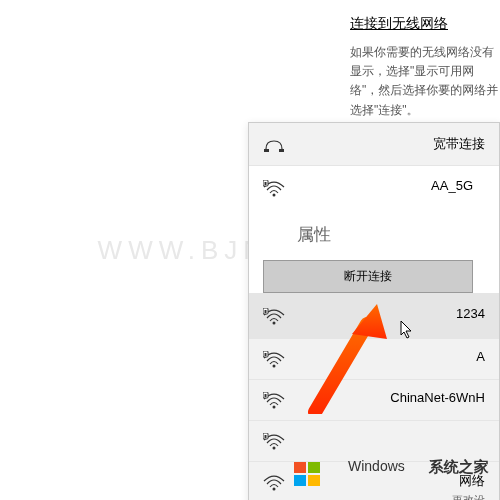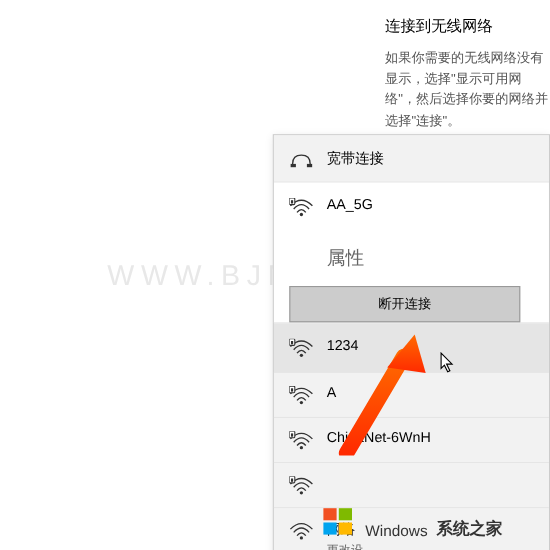--- a/index.html
+++ b/index.html
@@ -2,44 +2,44 @@
 <html><head>
   <meta charset="utf-8">
   <style>
     * { margin: 0; padding: 0; box-sizing: border-box; font-family: "Microsoft YaHei", "Segoe UI", sans-serif; }
     body { width: 500px; height: 500px; background: #fff; position: relative; overflow: hidden; }
     
     .bg-text { position: absolute; top: 0; left: 0; right: 0; height: 500px; display: flex; align-items: center; justify-content: center; }
     .bg-text-inner { color: #e8e8e8; font-size: 26px; letter-spacing: 6px; font-weight: 400; }
     
     .header-section { position: absolute; top: 15px; left: 350px; right: 0; }
-    .header-title { font-size: 14px; color: #000; margin-bottom: 10px; }
+    .header-title { font-size: 14px; color: #000; margin-bottom: 10px; text-decoration: underline; }
     .header-desc { font-size: 12px; color: #555; line-height: 1.6; }
     
     .popup { position: absolute; right: 0; top: 122px; width: 252px; background: #f2f2f2; border: 1px solid #ccc; box-shadow: 0 2px 8px rgba(0,0,0,0.1); }
     
     .section { border-bottom: 1px solid #e5e5e5; }
     .section.broadband { padding: 12px 14px; background: #f2f2f2; }
     .section.connected { background: #fff; padding: 12px 26px 0 14px; }
     .section.selected { background: #e5e5e5; padding: 12px 14px; }
     .section.network-item { padding: 10px 14px; background: #f2f2f2; }
     
-    .row { display: flex; align-items: flex-start; gap: 12px; }
+    .row { display: flex; align-items: flex-start; gap: 12px; text-align: right; }
     .icon-slot { width: 22px; flex-shrink: 0; display: flex; justify-content: center; padding-top: 2px; }
     .info { flex: 1; }
     .net-name { font-size: 13px; color: #000; }
     .net-status { font-size: 11px; color: #666; margin-top: 3px; }
     .props-link { font-size: 17px; color: #666; margin: 25px 0 14px 34px; }
     .disconnect-btn { display: block; width: 100%; background: #cccccc; border: 1px solid #999; padding: 7px 0; font-size: 12px; text-align: center; cursor: pointer; margin-top: 4px; }
     
     .cursor { position: absolute; left: 400px; top: 320px; pointer-events: none; }
     
     .arrow-overlay { position: absolute; left: 297px; top: 284px; pointer-events: none; }
     
-    .logo-bar { position: absolute; left: 292px; bottom: 10px; display: flex; align-items: flex-end; gap: 8px; }
+    .logo-bar { position: absolute; left: 292px; bottom: 10px; display: flex; align-items: flex-start; gap: 24px; }
     .win-logo { width: 32px; height: 32px; }
     .logo-text1 { font-size: 14px; color: #333; }
     .logo-text2 { font-size: 15px; color: #333; font-weight: 700; }
   </style>
 </head>
 <body>
 
 <div class="bg-text">
   <div class="bg-text-inner">WWW.BJMLV.COM</div>
 </div>

